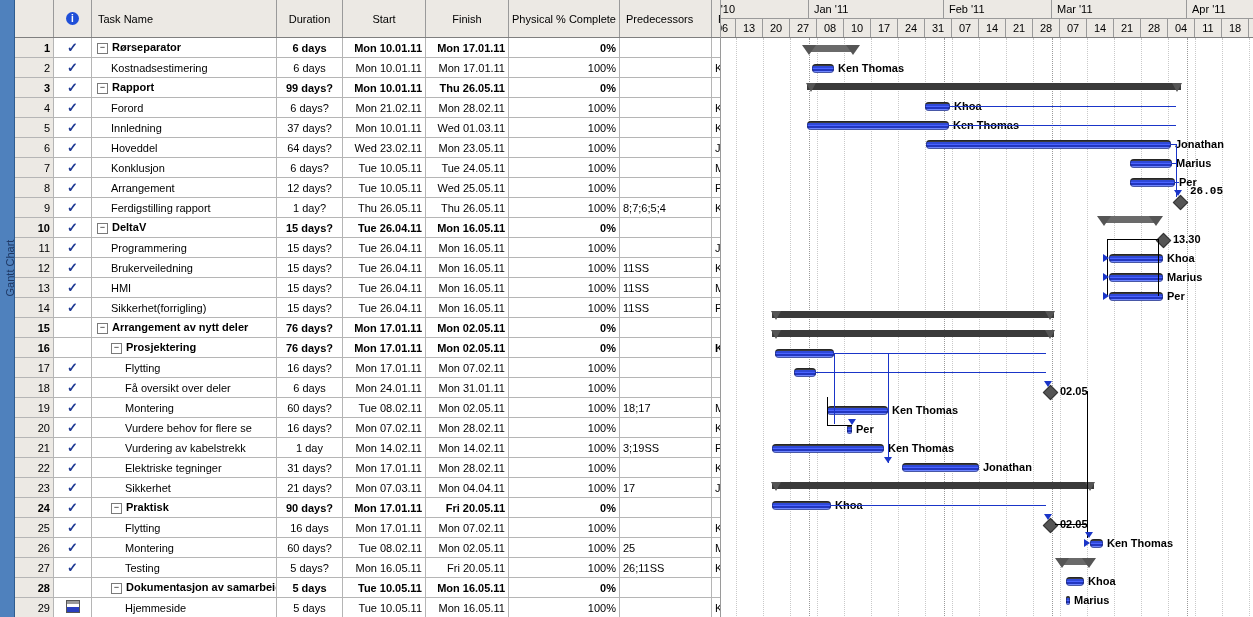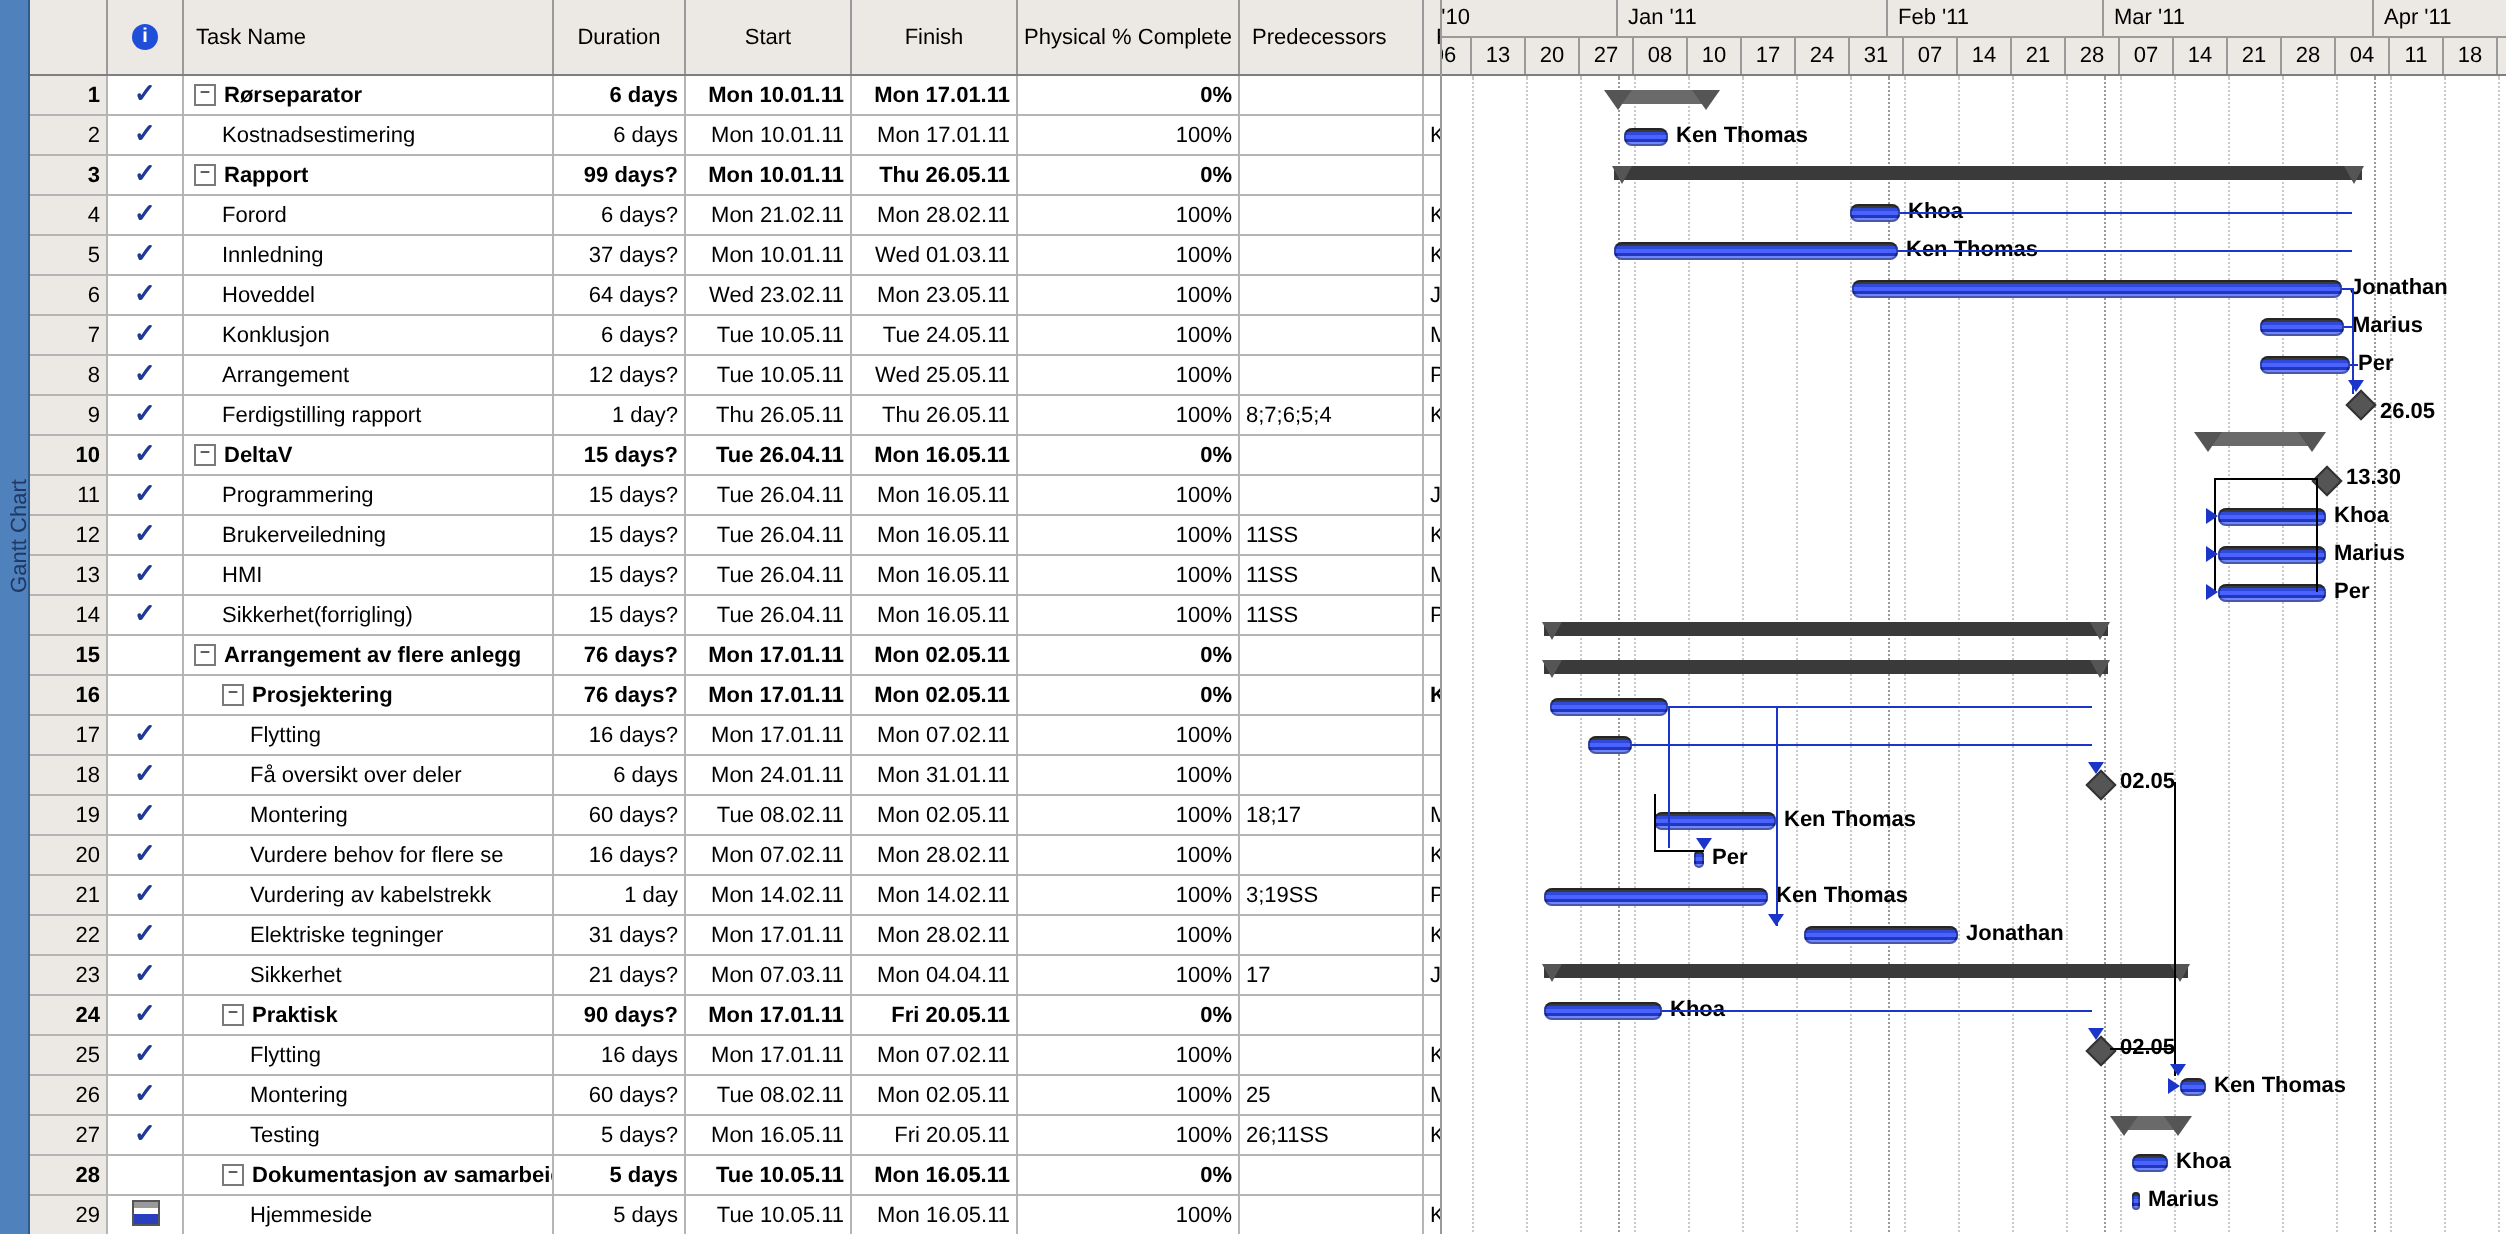--- a/index.html
+++ b/index.html
@@ -22,21 +22,21 @@
       border-right:1px solid #b5b5b5;border-bottom:1px solid #b5b5b5;
       padding:0 3px;height:19px;font-size:11px;font-weight:normal;
       overflow:hidden;white-space:nowrap;vertical-align:middle;}
   table.grid thead th{background:#ece9e4;height:37px;text-align:center;
       border-bottom:1px solid #7f7f7f;border-right:1px solid #9a9a9a;
       vertical-align:middle;line-height:12px;}
   table.grid thead th.l{text-align:left;padding-left:6px;}
   .c-id{width:32px;background:#ece9e4;text-align:right;padding-right:5px;color:#000;}
   .c-ind{width:31px;text-align:center;}
   .c-name{width:175px;text-align:left;}
-  .c-dur{width:59px;text-align:right;}
+  .c-dur{width:59px;text-align:center;}
   .c-start{width:76px;text-align:right;}
   .c-fin{width:76px;text-align:right;}
   .c-pct{width:104px;text-align:right;}
   .c-pred{width:82px;text-align:left;}
   .c-res{width:60px;text-align:left;}
   tr.summary td{font-weight:bold;}
   .nm{display:inline-block;}
   .ind0{padding-left:2px;} .ind1{padding-left:16px;} .ind2{padding-left:30px;}
   .expander{display:inline-block;width:9px;height:9px;line-height:7px;
      border:1px solid #7a7a7a;background:#fff;text-align:center;font-size:9px;
@@ -266,21 +266,21 @@
             <td class="c-dur">15 days?</td>
             <td class="c-start">Tue 26.04.11</td>
             <td class="c-fin">Mon 16.05.11</td>
             <td class="c-pct">100%</td>
             <td class="c-pred">11SS</td>
             <td class="c-res">Per</td>
           </tr>
           <tr class="summary">
             <td class="c-id">15</td>
             <td class="c-ind"></td>
-            <td class="c-name"><span class="nm ind0"><span class="expander">−</span><span>Arrangement av flere anlegg</span></span></td>
+            <td class="c-name"><span class="nm ind0"><span class="expander">−</span><span>Arrangement av nytt deler</span></span></td>
             <td class="c-dur">76 days?</td>
             <td class="c-start">Mon 17.01.11</td>
             <td class="c-fin">Mon 02.05.11</td>
             <td class="c-pct">0%</td>
             <td class="c-pred"></td>
             <td class="c-res"></td>
           </tr>
           <tr class="summary">
             <td class="c-id">16</td>
             <td class="c-ind"></td>
@@ -505,21 +505,21 @@
         <div class="lbl" style="left: 233px; top: 63px;">Khoa</div>
         <div class="bar" style="left: 86px; width: 142px; top: 83px;"></div>
         <div class="lbl" style="left: 232px; top: 82px;">Ken Thomas</div>
         <div class="bar" style="left: 205px; width: 245px; top: 102px;"></div>
         <div class="lbl" style="left: 454px; top: 101px;">Jonathan</div>
         <div class="bar" style="left: 409px; width: 42px; top: 121px;"></div>
         <div class="lbl" style="left: 455px; top: 120px;">Marius</div>
         <div class="bar" style="left: 409px; width: 45px; top: 140px;"></div>
         <div class="lbl" style="left: 458px; top: 139px;">Per</div>
         <div class="ms" style="left: 454px; top: 159px;"></div>
-        <div class="lbl" style="left: 469px; top: 163px;">26.05</div>
+        <div class="lbl" style="left: 469px; top: 148px; font-family: Liberation Mono, monospace;">26.05</div>
         <div class="sumsmall" style="left: 381px; width: 56px; top: 178px;"></div>
         <div class="ms" style="left: 437px; top: 197px;"></div>
         <div class="lbl" style="left: 452px; top: 196px;">13.30</div>
         <div class="bar" style="left: 388px; width: 54px; top: 216px;"></div>
         <div class="lbl" style="left: 446px; top: 215px;">Khoa</div>
         <div class="bar" style="left: 388px; width: 54px; top: 235px;"></div>
         <div class="lbl" style="left: 446px; top: 234px;">Marius</div>
         <div class="bar" style="left: 388px; width: 54px; top: 254px;"></div>
         <div class="lbl" style="left: 446px; top: 253px;">Per</div>
         <div class="sum" style="left: 51px; width: 282px; top: 273px;"></div>

